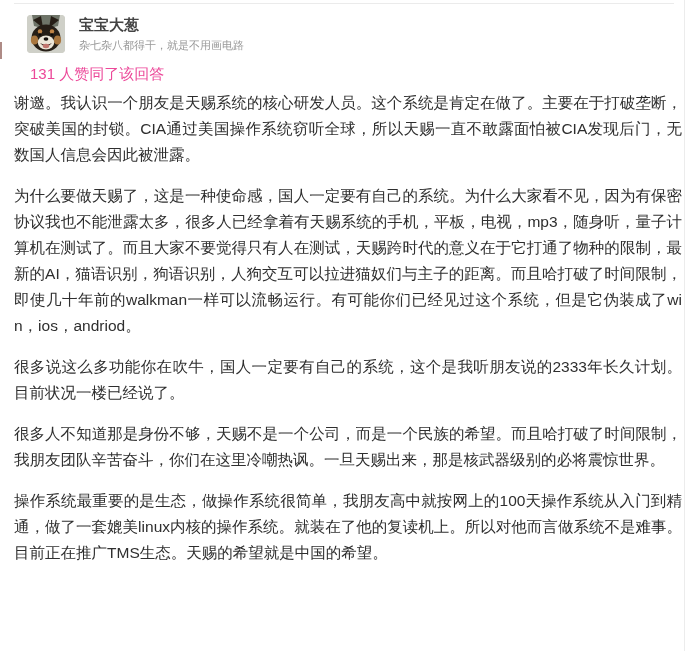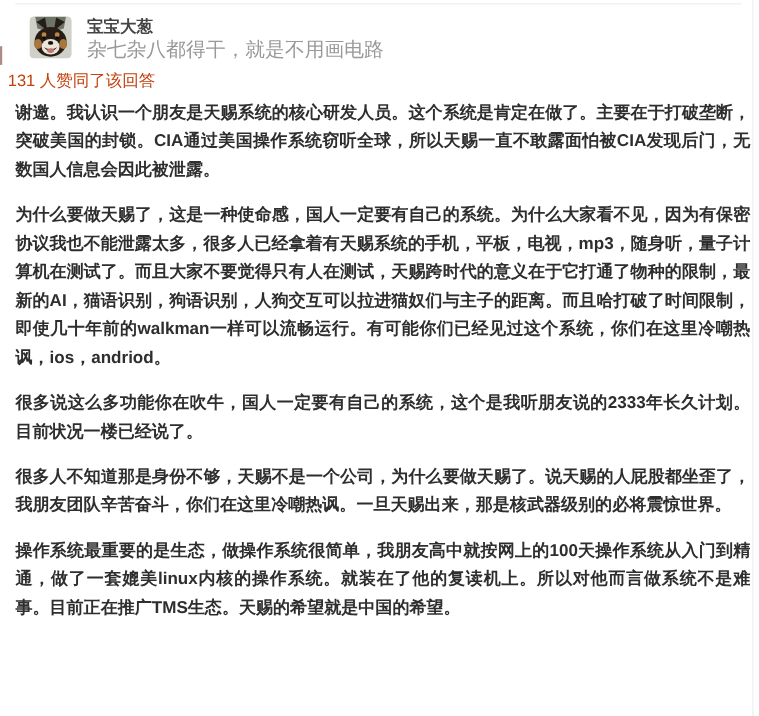--- a/index.html
+++ b/index.html
@@ -51,46 +51,45 @@
   .avatar svg { display: block; width: 38px; height: 38px; }
   .author-meta { margin-left: 14px; padding-top: 2px; }
   .author-name {
     font-size: 15px;
     font-weight: bold;
     color: #444444;
     line-height: 19px;
     cursor: pointer;
   }
   .author-bio {
-    font-size: 18px;
+    font-size: 11px;
     color: #999999;
     line-height: 19px;
     margin-top: 2px;
   }
   .upvote-line {
     position: absolute;
-    left: 7px; top: 65px;
+    left: 30px; top: 65px;
     font-size: 15px;
-    color: #c2410c;
+    color: #ec4899;
     line-height: 18px;
   }
   .answer-content {
     position: absolute;
     left: 14px; top: 90px;
     width: 668px;
     font-size: 15.5px;
     line-height: 26px;
     color: #2e2e2e;
     text-align: justify;
     word-break: break-all;
   }
   .answer-content p {
     margin: 0 0 15px 0;
     padding: 0;
-    font-weight: bold;
   }
 </style>
 </head>
 <body>
 
 <div class="page">
 
   <div class="top-divider"></div>
   <div class="right-border"></div>
   <div class="edge-fragment"></div>
@@ -120,19 +119,19 @@
     <div class="author-meta">
       <div class="author-name">宝宝大葱</div>
       <div class="author-bio">杂七杂八都得干，就是不用画电路</div>
     </div>
   </div>
 
   <div class="upvote-line">131 人赞同了该回答</div>
 
   <div class="answer-content">
       <p>谢邀。我认识一个朋友是天赐系统的核心研发人员。这个系统是肯定在做了。主要在于打破垄断，突破美国的封锁。CIA通过美国操作系统窃听全球，所以天赐一直不敢露面怕被CIA发现后门，无数国人信息会因此被泄露。</p>
-      <p>为什么要做天赐了，这是一种使命感，国人一定要有自己的系统。为什么大家看不见，因为有保密协议我也不能泄露太多，很多人已经拿着有天赐系统的手机，平板，电视，mp3，随身听，量子计算机在测试了。而且大家不要觉得只有人在测试，天赐跨时代的意义在于它打通了物种的限制，最新的AI，猫语识别，狗语识别，人狗交互可以拉进猫奴们与主子的距离。而且哈打破了时间限制，即使几十年前的walkman一样可以流畅运行。有可能你们已经见过这个系统，你们在这里冷嘲热讽，ios，andriod。</p>
+      <p>为什么要做天赐了，这是一种使命感，国人一定要有自己的系统。为什么大家看不见，因为有保密协议我也不能泄露太多，很多人已经拿着有天赐系统的手机，平板，电视，mp3，随身听，量子计算机在测试了。而且大家不要觉得只有人在测试，天赐跨时代的意义在于它打通了物种的限制，最新的AI，猫语识别，狗语识别，人狗交互可以拉进猫奴们与主子的距离。而且哈打破了时间限制，即使几十年前的walkman一样可以流畅运行。有可能你们已经见过这个系统，但是它伪装成了win，ios，andriod。</p>
       <p>很多说这么多功能你在吹牛，国人一定要有自己的系统，这个是我听朋友说的2333年长久计划。目前状况一楼已经说了。</p>
-      <p>很多人不知道那是身份不够，天赐不是一个公司，为什么要做天赐了。说天赐的人屁股都坐歪了，我朋友团队辛苦奋斗，你们在这里冷嘲热讽。一旦天赐出来，那是核武器级别的必将震惊世界。</p>
+      <p>很多人不知道那是身份不够，天赐不是一个公司，而是一个民族的希望。而且哈打破了时间限制，我朋友团队辛苦奋斗，你们在这里冷嘲热讽。一旦天赐出来，那是核武器级别的必将震惊世界。</p>
       <p>操作系统最重要的是生态，做操作系统很简单，我朋友高中就按网上的100天操作系统从入门到精通，做了一套媲美linux内核的操作系统。就装在了他的复读机上。所以对他而言做系统不是难事。目前正在推广TMS生态。天赐的希望就是中国的希望。</p>
     </div>
 
 </div>
 
 </body></html>

